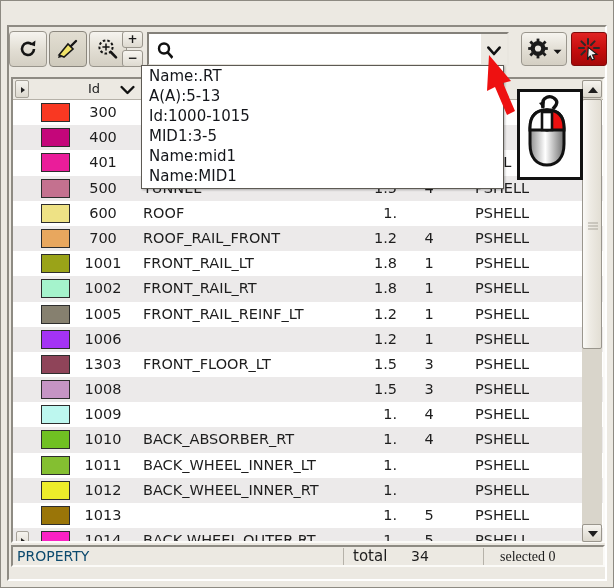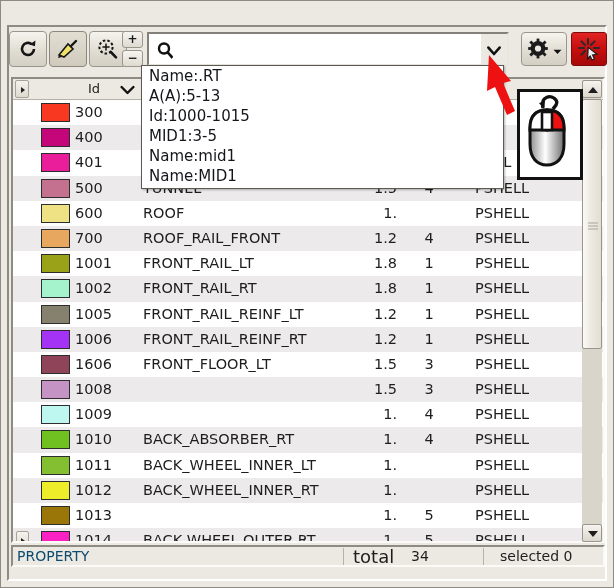--- a/index.html
+++ b/index.html
@@ -90,21 +90,21 @@
   .hdr-sort{left:105px;width:18px;text-align:center;}
   .hdr-name{left:128px;width:80px;}
 
   .rows{position:absolute;left:0;top:21px;width:100%;height:441px;
      overflow:hidden;}
   .row{position:relative;height:25.2px;width:100%;}
   .row.alt{background:#eceaea;}
   .sw{position:absolute;left:28px;top:3px;width:29px;height:19px;
      box-sizing:border-box;border:1px solid #2d2d2d;}
   .cid{position:absolute;left:62px;width:56px;top:0;height:22px;
-     line-height:25px;text-align:left;font-size:14.5px;color:#1d1d1d;}
+     line-height:25px;text-align:center;font-size:14.5px;color:#1d1d1d;}
   .cname{position:absolute;left:130px;top:0;height:25px;line-height:25px;
      font-size:14.5px;color:#1d1d1d;white-space:nowrap;}
   .cthk{position:absolute;left:332px;width:52px;top:0;height:25px;
      line-height:25px;text-align:right;font-size:14.5px;color:#1d1d1d;}
   .cmid{position:absolute;left:398px;width:36px;top:0;height:25px;
      line-height:25px;text-align:center;font-size:14.5px;color:#1d1d1d;}
   .ctyp{position:absolute;left:462px;top:0;height:25px;line-height:25px;
      font-size:14.5px;color:#1d1d1d;}
 
   
@@ -137,25 +137,25 @@
   .sbgrip i{display:block;height:1px;background:#a9a59c;margin:2px 0;}
 
   
   .statusbar{position:absolute;left:10px;top:544px;width:594px;height:22px;
      box-sizing:border-box;background:#ece9e2;
      border:2px solid;border-color:#8e8b83 #fbfaf7 #fbfaf7 #8e8b83;}
   .st-prop{position:absolute;left:4px;top:1px;height:17px;line-height:17px;
      font-size:14px;color:#0c4a6e;}
   .st-sep{position:absolute;top:1px;width:1px;height:17px;background:#b6b2a9;}
   .st-total-lbl{position:absolute;left:340px;top:1px;height:17px;line-height:17px;
-     font-size:18px;color:#1d1d1d;}
+     font-size:15px;color:#1d1d1d;}
   .st-total-val{position:absolute;left:398px;top:1px;height:17px;line-height:17px;
      font-size:14px;color:#1d1d1d;}
   .st-sel{position:absolute;left:487px;top:1px;height:17px;line-height:17px;
-     font-size:14px;color:#1d1d1d;}
+     font-size:14px;color:#1d1d1d;font-family:Liberation Serif, serif;}
 
   
   .popup{position:absolute;left:140px;top:64px;width:363px;height:124px;
      box-sizing:border-box;background:#ffffff;border:1px solid #5d5a54;
      box-shadow:1px 1px 2px rgba(0,0,0,.28);z-index:40;}
   .popitem{height:20px;line-height:20px;padding-left:7px;font-size:15px;
      color:#14161b;white-space:nowrap;cursor:pointer;
      font-family:"DejaVu Sans","Liberation Sans",sans-serif;}
 
   
@@ -352,28 +352,27 @@
           <div class="sw" style="background: rgb(134, 128, 111);"></div>
           <div class="cid">1005</div>
           <div class="cname">FRONT_RAIL_REINF_LT</div>
           <div class="cthk">1.2</div>
           <div class="cmid">1</div>
           <div class="ctyp">PSHELL</div>
         </div>
         <div class="row alt">
           <div class="sw" style="background: rgb(164, 51, 245);"></div>
           <div class="cid">1006</div>
-          <div class="cname">FRONT_RAIL_REINF_RT</div>
           <div class="cthk">1.2</div>
           <div class="cmid">1</div>
           <div class="ctyp">PSHELL</div>
         </div>
         <div class="row">
           <div class="sw" style="background: rgb(143, 68, 89);"></div>
-          <div class="cid">1606</div>
+          <div class="cid">1303</div>
           <div class="cname">FRONT_FLOOR_LT</div>
           <div class="cthk">1.5</div>
           <div class="cmid">3</div>
           <div class="ctyp">PSHELL</div>
         </div>
         <div class="row alt">
           <div class="sw" style="background: rgb(197, 148, 196);"></div>
           <div class="cid">1008</div>
           <div class="cthk">1.5</div>
           <div class="cmid">3</div>

